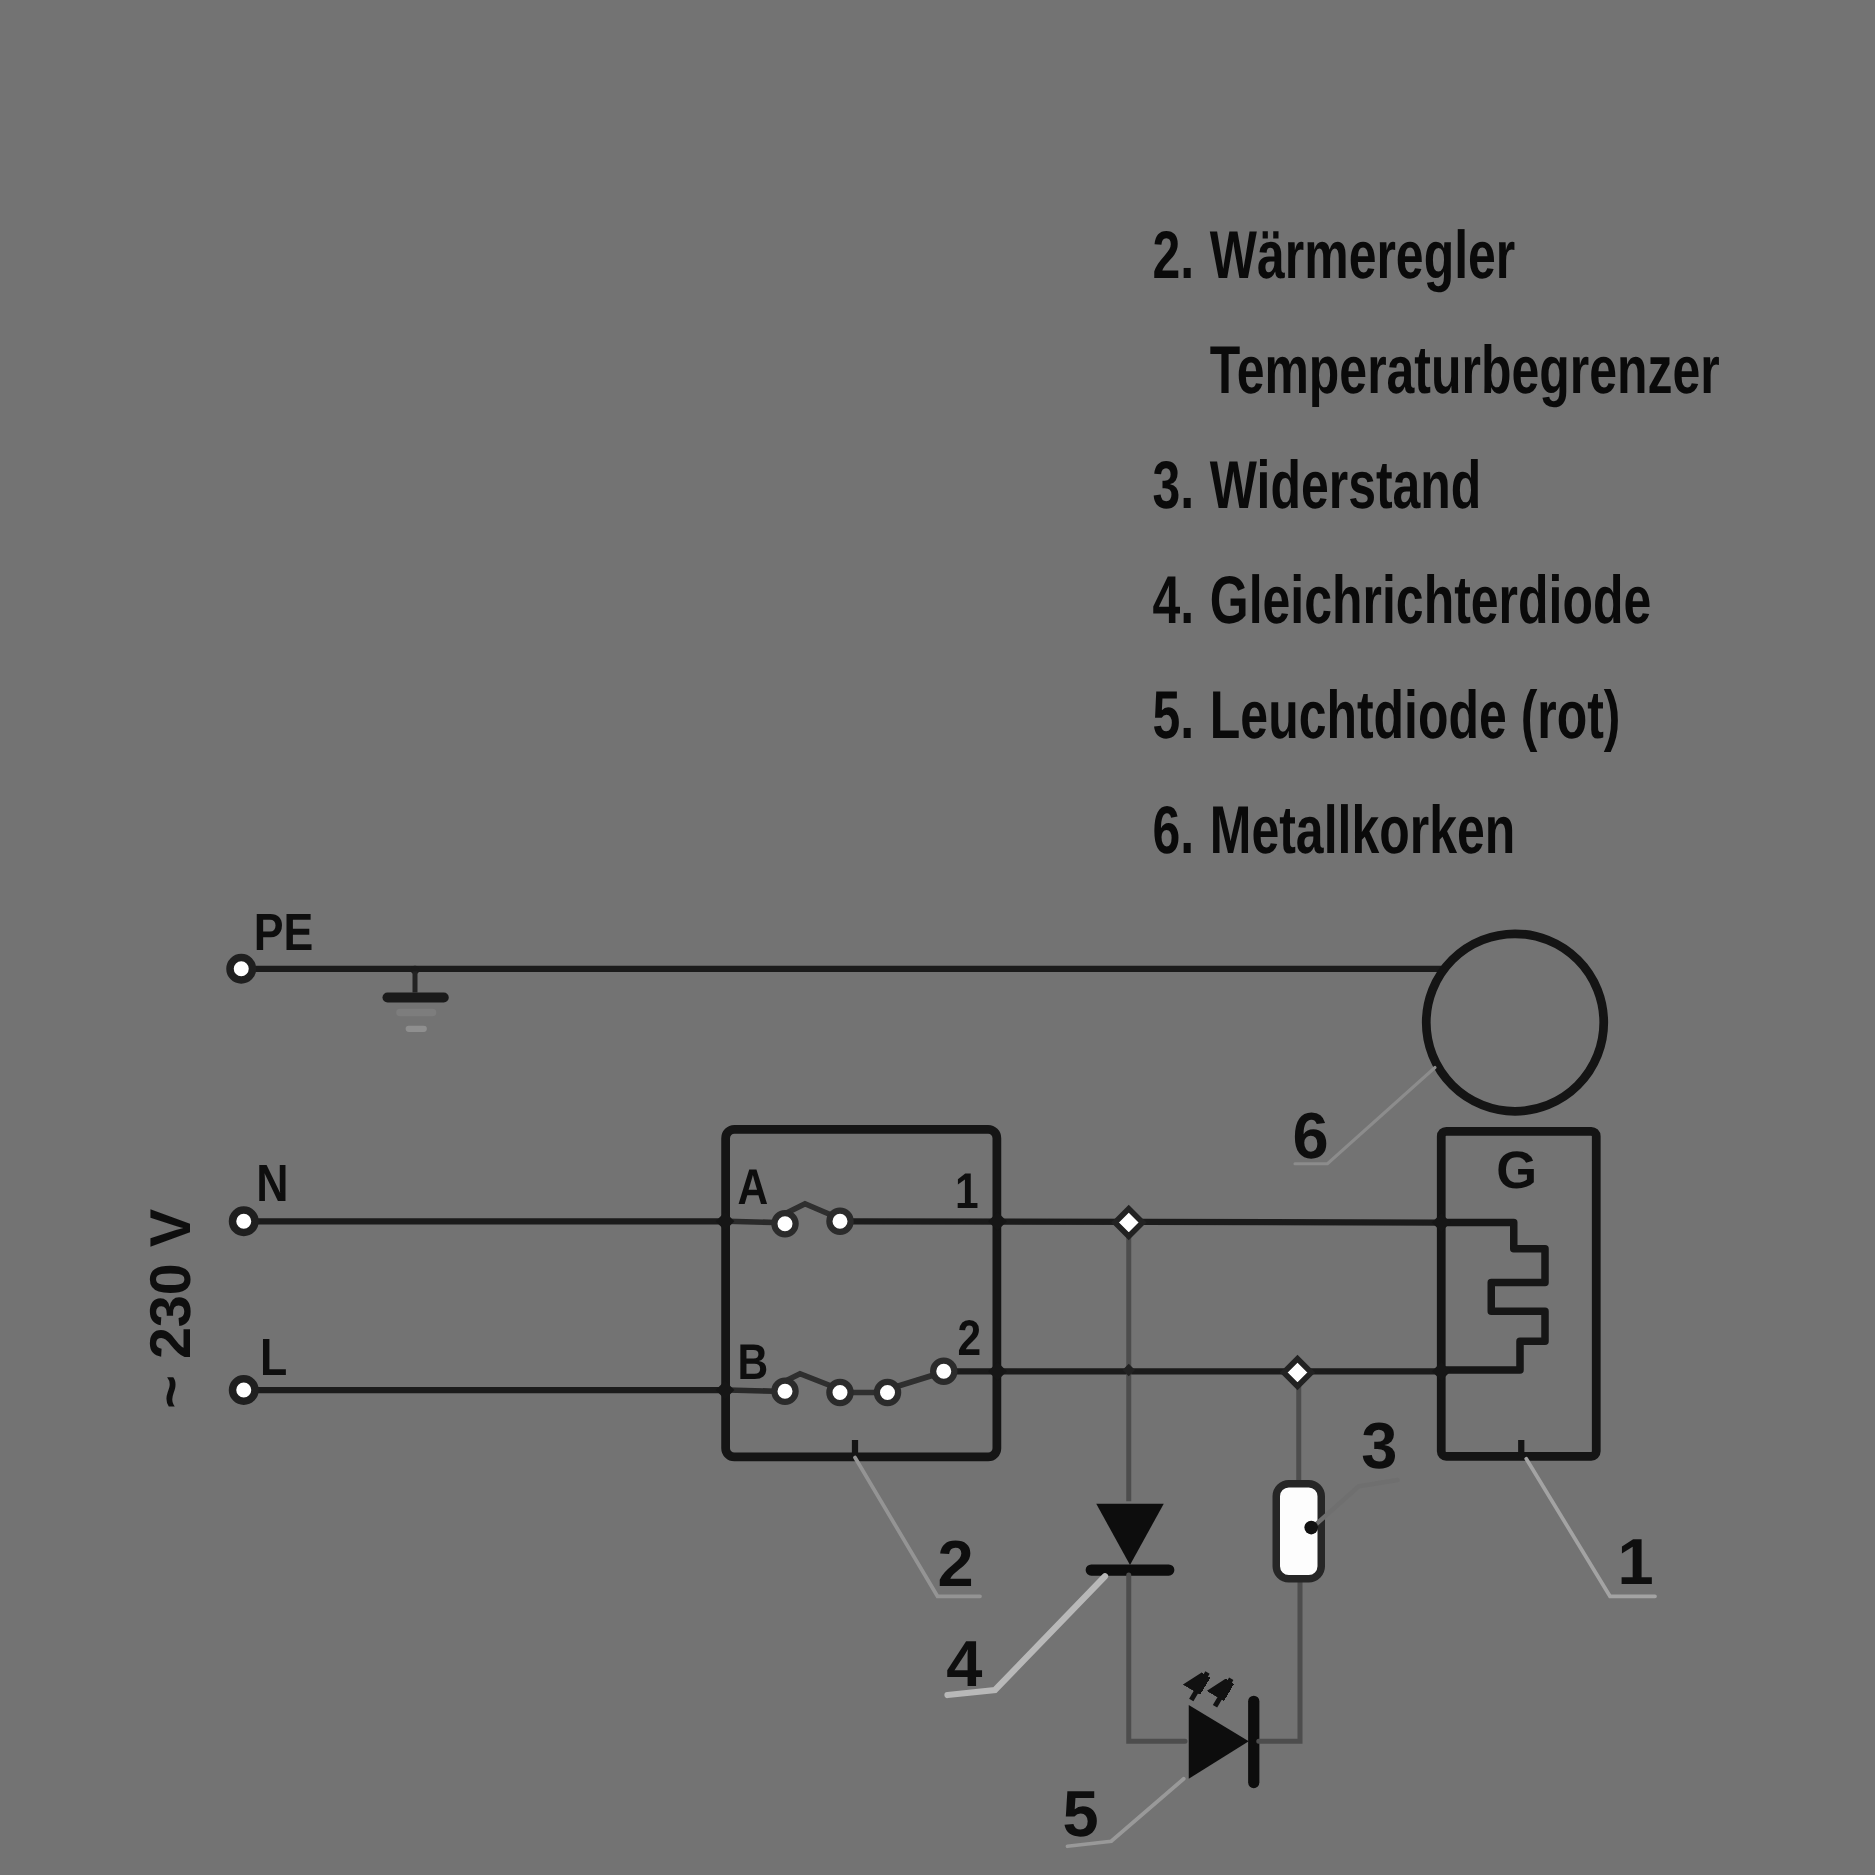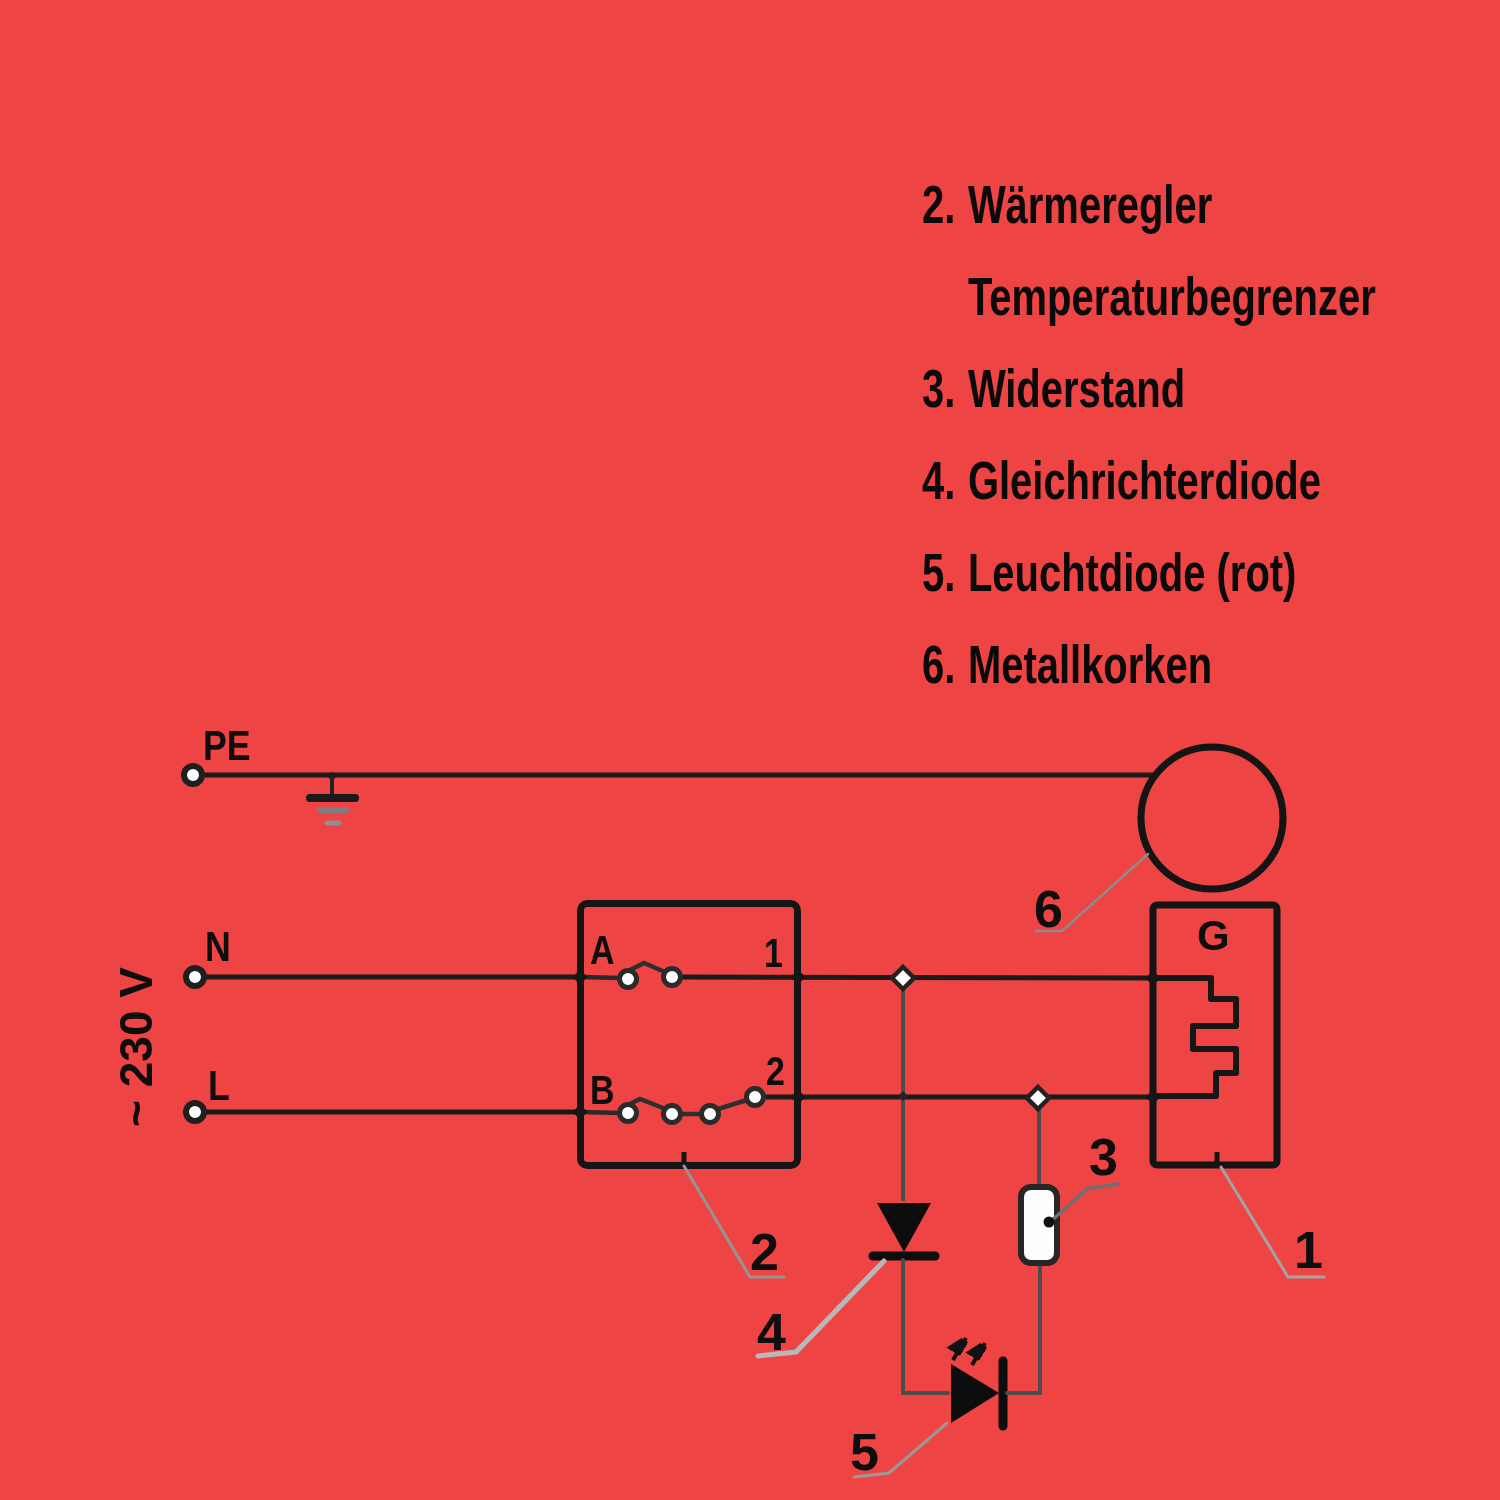--- a/index.html
+++ b/index.html
@@ -1,17 +1,17 @@
 <!DOCTYPE html>
 <html><head>
 <meta charset="utf-8">
 <style>
   html,body{margin:0;padding:0;background:#fff;}
   .stage{
-    position:relative;width:1500px;height:1500px;background:#ef4444;
+    position:relative;width:1500px;height:1500px;background:#737373;
     font-family:"Liberation Sans",sans-serif;color:#111;overflow:hidden;
   }
   .stage svg{position:absolute;left:0;top:0;}
   .lbl{position:absolute;font-weight:700;color:#0e0e0e;line-height:1;white-space:nowrap;}
   .lbl.squeeze{transform:scaleX(0.85);transform-origin:0 0;}
   .pin{font-size:42px;}
   .term{font-size:40px;}
   .callout{font-size:52px;}
   .gmark{font-size:42px;}
   .volt{

